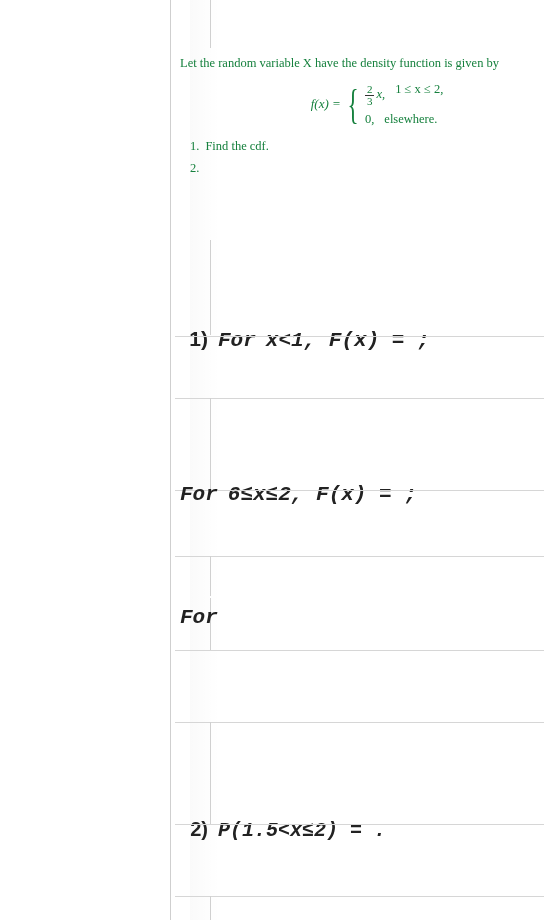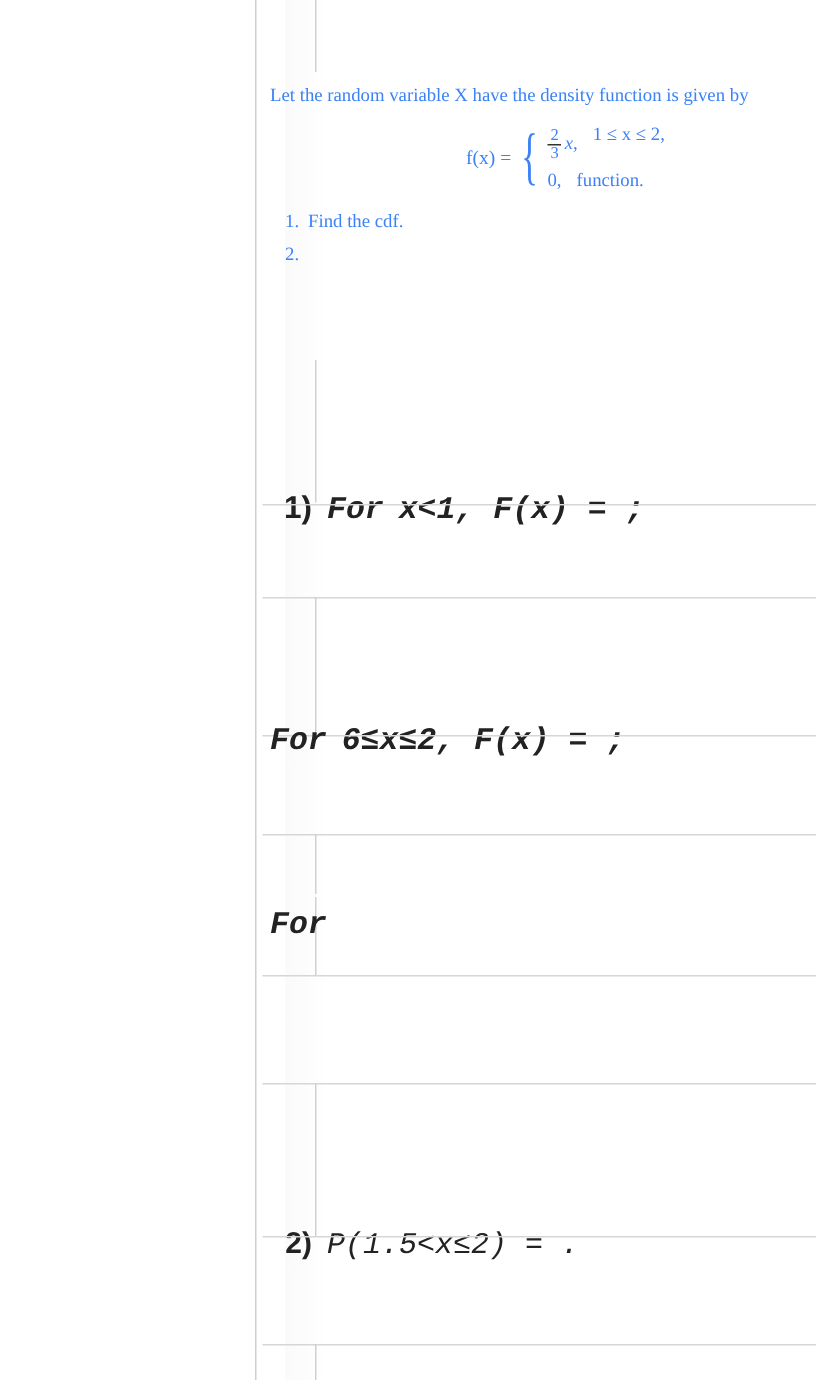--- a/index.html
+++ b/index.html
@@ -37,21 +37,21 @@
   }
   .content {
     position: absolute;
     left: 180px;
     right: 0;
     top: 55px;
   }
   .problem {
     font-size: 12.5px;
     line-height: 1.4;
-    color: #3b82f6;
+    color: #15803d;
   }
   .problem .intro {
     margin-bottom: 8px;
   }
   .fdef {
     display: flex;
     align-items: center;
     justify-content: center;
     gap: 6px;
     margin: 6px 0 10px 30px;
@@ -149,36 +149,36 @@
   <div class="left-rule"></div>
   <div class="rule-shadow"></div>
 
   <div class="cell-rule" style="top:0; height:48px;"></div>
 
   <div class="content">
     <div class="problem">
       <div class="intro">Let the random variable X have the density function is given by</div>
 
       <div class="fdef">
-        <span style="">f(x) =</span>
+        <span style="font-style:italic;">f(x) =</span>
         <span class="brace">{</span>
         <div class="cases">
           <div class="row">
             <span style="display:inline-flex; align-items:center;">
               <span class="frac">
                 <span class="num">2</span>
                 <span class="den">3</span>
               </span>
               <span style="font-style:italic;">x,</span>
             </span>
             <span>1 ≤ x ≤ 2,</span>
           </div>
           <div class="row">
             <span>0,</span>
-            <span>function.</span>
+            <span>elsewhere.</span>
           </div>
         </div>
       </div>
 
       <div class="olist">
         <div class="li">
           <span>1.</span>
           <span>Find the cdf.</span>
         </div>
         <div class="li">
@@ -218,20 +218,20 @@
     <span class="for" style="margin-left:-38px; position:relative; z-index:2;">For</span>
   </div>
   <div class="cell-rule" style="top:598px; height:52px;"></div>
   <div class="hsep" style="top:650px;"></div>
   <div class="hsep" style="top:722px;"></div>
 
   <div class="cell-rule" style="top:722px; height:50px;"></div>
 
   <div class="mathline small" style="top:782px;">
     <span class="num-label">2)</span>
-    <span class="expr" style="font-weight:400;">P(1.5&lt;x≤2)  = .</span>
+    <span class="expr" style="font-weight:700;">P(1.5&lt;x≤2)  = .</span>
   </div>
   <div class="cell-rule" style="top:772px; height:52px;"></div>
   <div class="hsep" style="top:824px;"></div>
   <div class="hsep" style="top:896px;"></div>
 
   <div class="cell-rule" style="top:896px; height:24px;"></div>
 </div>
 
 </body></html>

